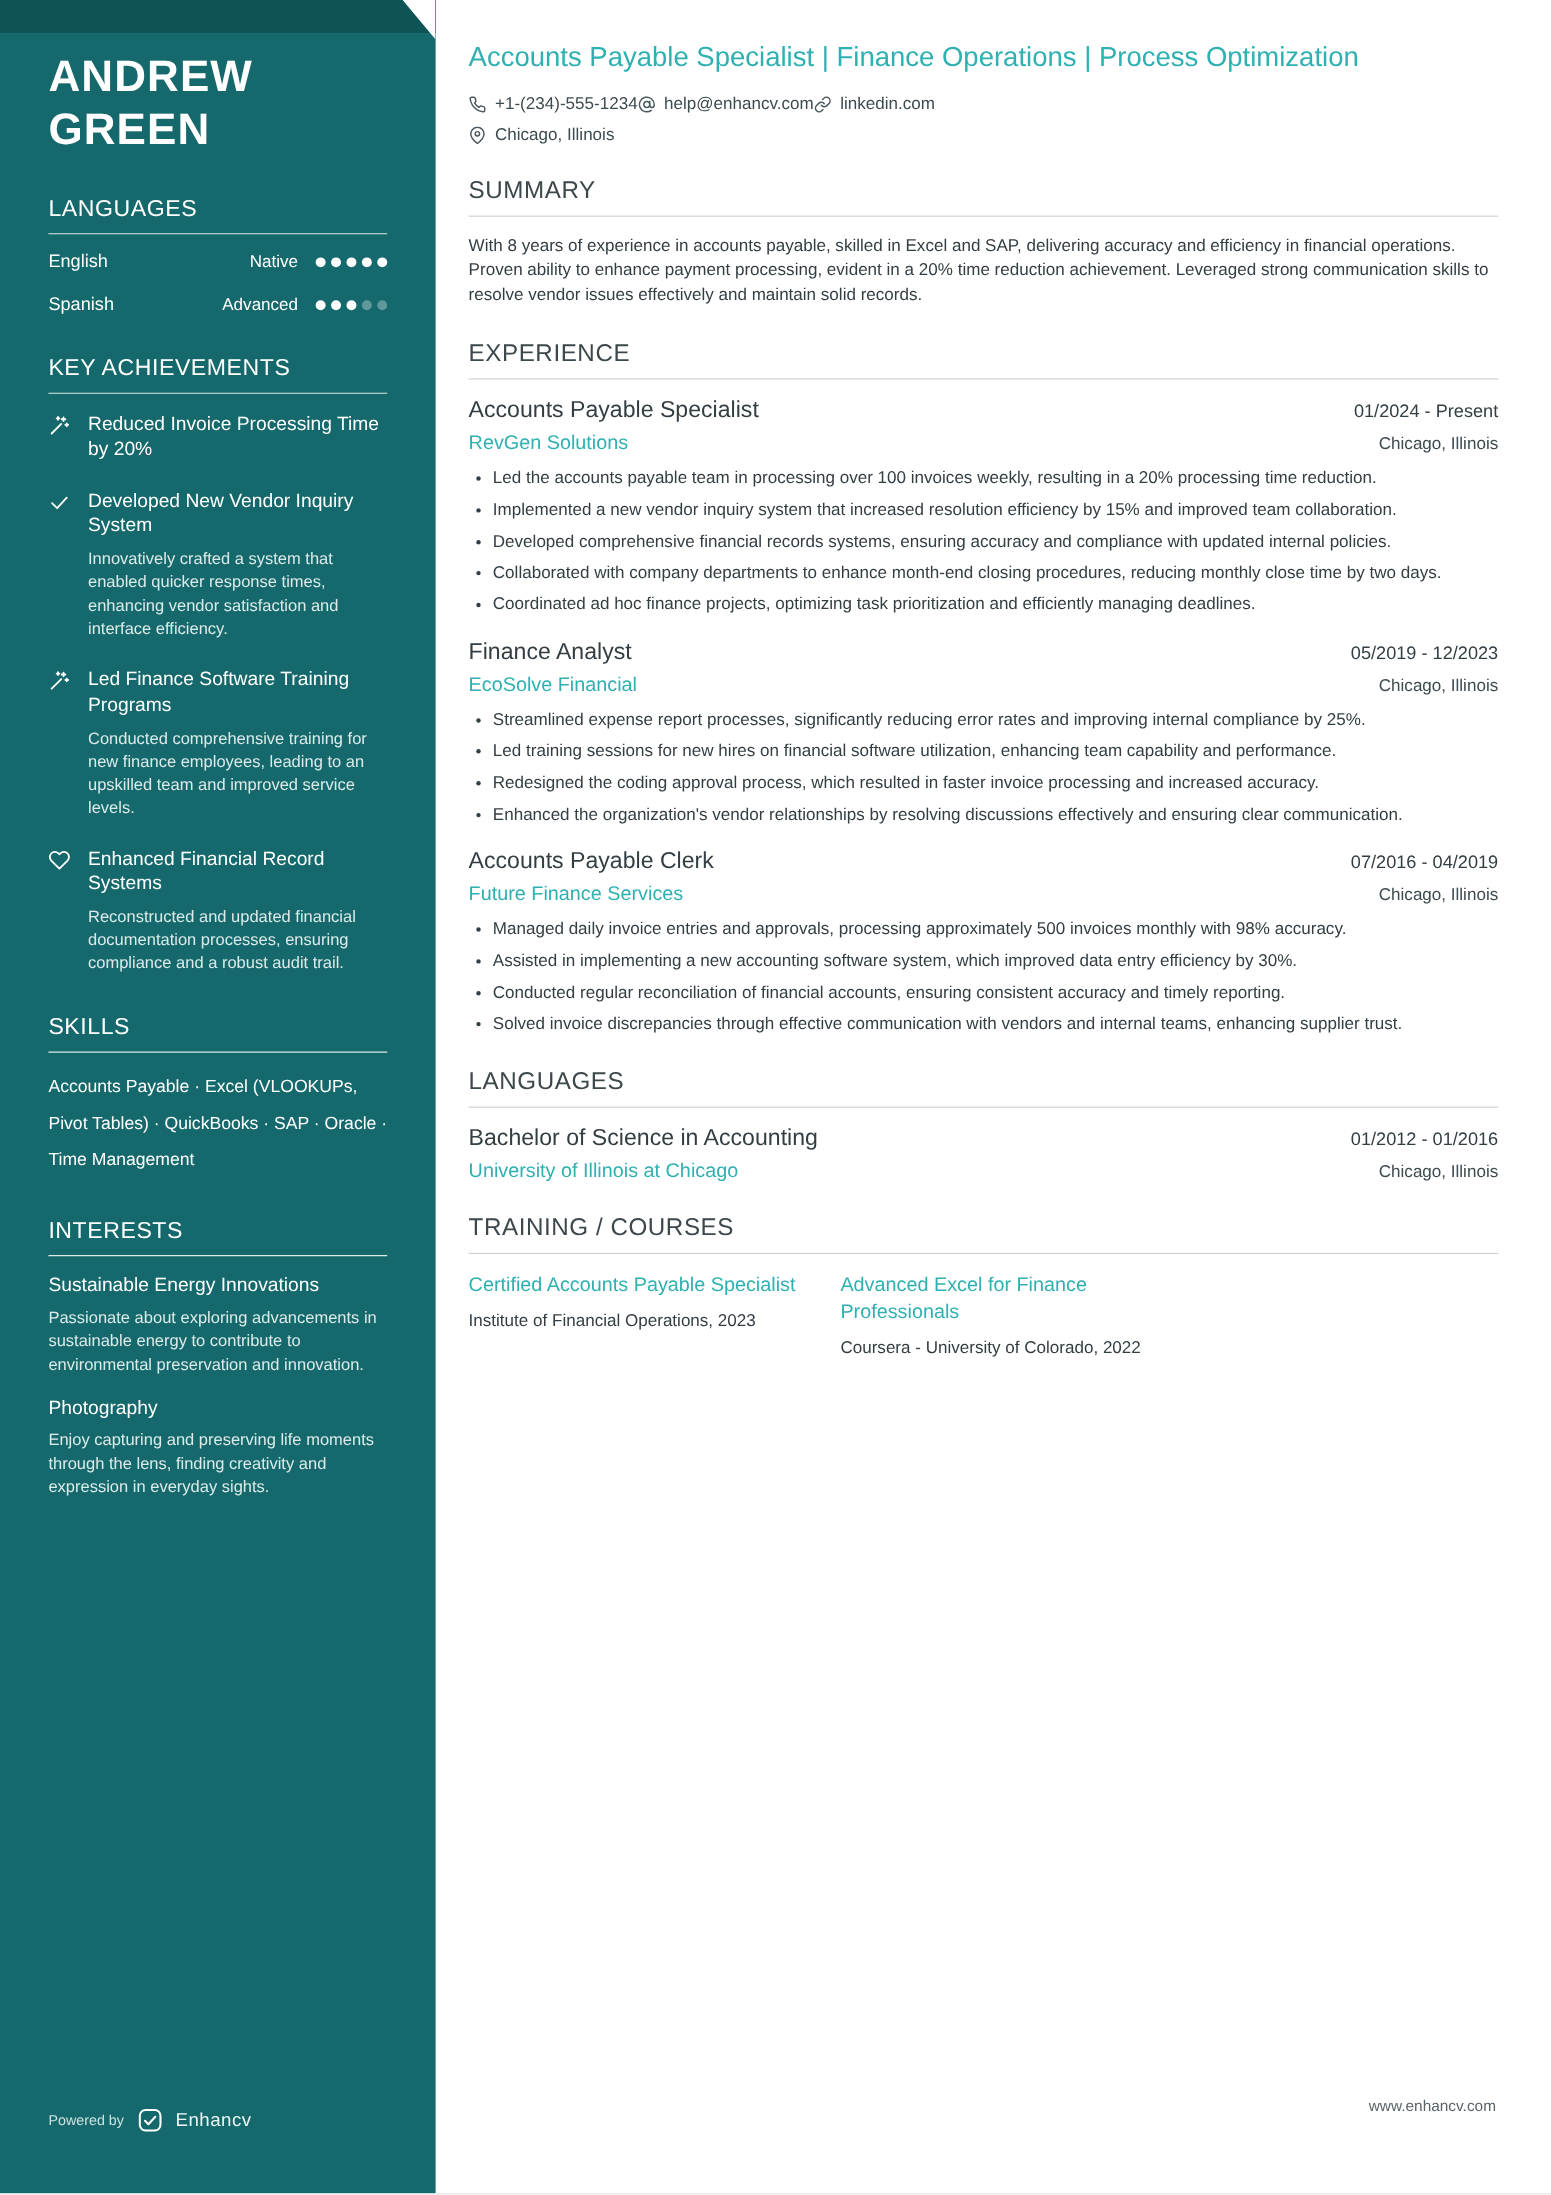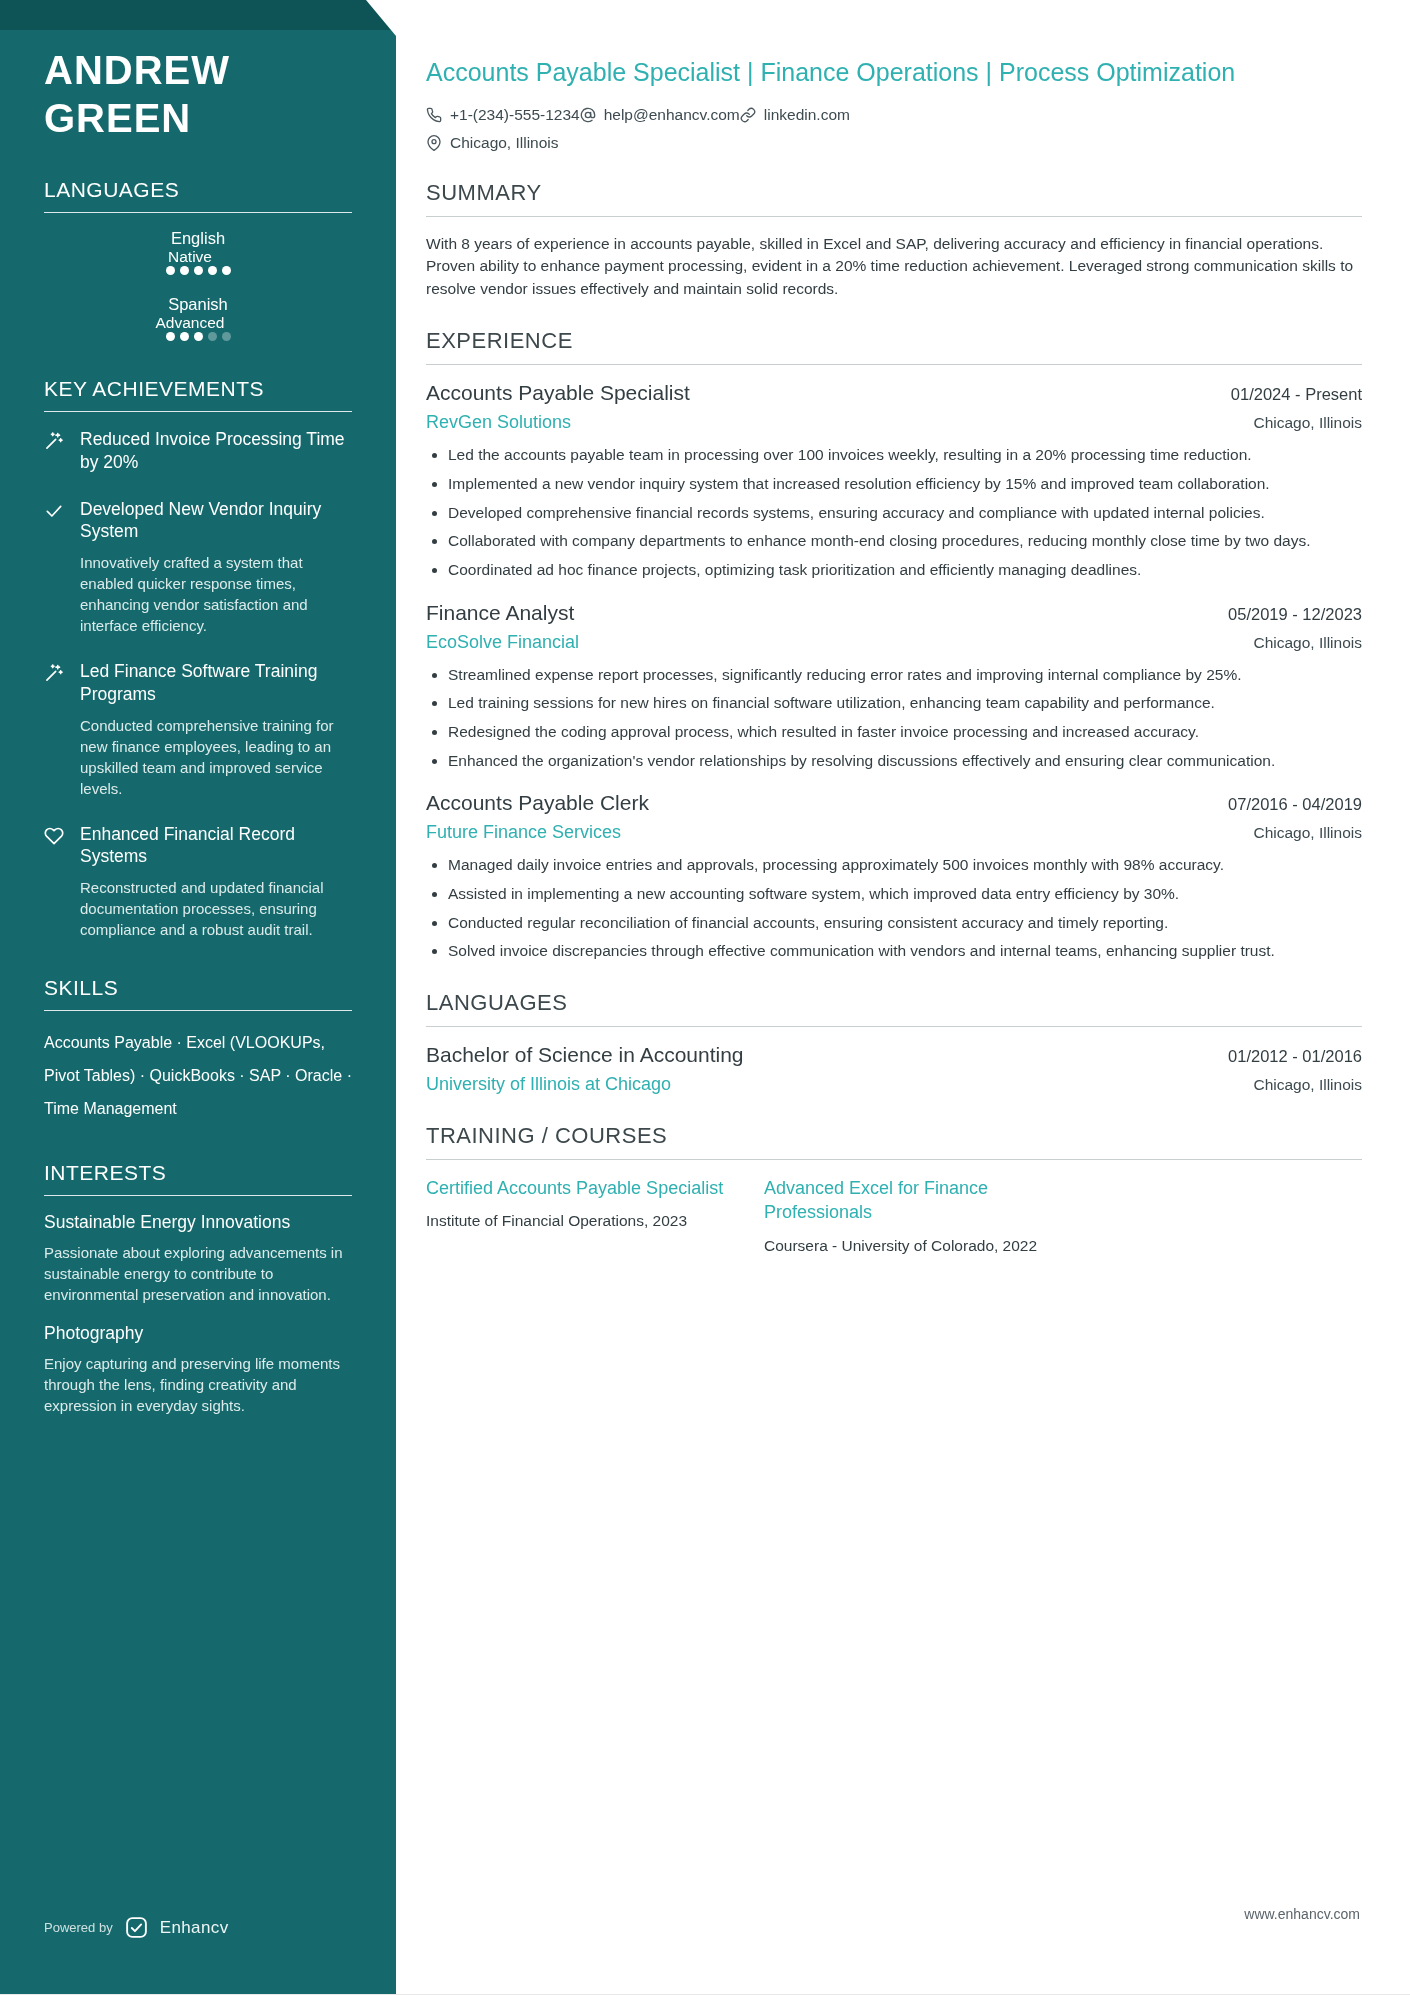--- a/index.html
+++ b/index.html
@@ -25,21 +25,21 @@
   }
   .name {
     font-size: 40px; font-weight: 600; letter-spacing: 1px; line-height: 1.2;
     margin: 0; color: #fff; max-width: 300px;
   }
   .side-section { margin-top: 36px; }
   .side-heading {
     font-size: 21px; font-weight: 500; letter-spacing: 0.5px; margin: 0 0 16px;
     padding-bottom: 10px; border-bottom: 1px solid rgba(255,255,255,0.85);
   }
-  .lang-row { display: flex; align-items: center; margin: 16px 0 20px; font-size: 16.5px; flex-direction: column; }
+  .lang-row { display: flex; align-items: center; margin: 16px 0 20px; font-size: 16.5px; }
   .lang-name { flex: 1; }
   .lang-level { margin-right: 16px; font-size: 15.5px; }
   .dots { display: flex; gap: 5px; align-items: center; }
   .dot { width: 9px; height: 9px; border-radius: 50%; background: rgba(255,255,255,0.32); }
   .dot.filled { background: #ffffff; }
 
   .ach { display: grid; grid-template-columns: 36px 1fr; margin-bottom: 24px; }
   .ach-icon { width: 20px; height: 20px; margin-top: 3px; }
   .ach-icon svg, .side-icon svg { width: 100%; height: 100%; stroke: #fff; fill: none; stroke-width: 2; stroke-linecap: round; stroke-linejoin: round; }
   .ach-title { font-size: 17.5px; font-weight: 500; line-height: 1.3; margin: 0; }
@@ -55,21 +55,21 @@
     display: flex; align-items: center; gap: 11px; cursor: pointer;
   }
   .powered-by-label { font-size: 13px; color: #cfe0e0; }
   .brand-logo { width: 25px; height: 25px; display: inline-block; }
   .brand-logo svg { width: 100%; height: 100%; stroke: #fff; fill: none; stroke-width: 1.8; stroke-linecap: round; stroke-linejoin: round; }
   .brand-name { font-size: 17px; letter-spacing: 0.4px; color: #eef6f6; }
 
   
   .main {
     position: absolute; left: 396px; top: 0; right: 0; bottom: 0;
-    padding: 56px 48px 0 30px; color: var(--text-dark, #333e43);
+    padding: 36px 48px 0 30px; color: var(--text-dark, #333e43);
   }
   .headline {
     color: var(--accent, #2fb0b1); font-size: 25px; font-weight: 500;
     line-height: 1.35; margin: 0 0 16px; max-width: 930px;
   }
   .contact-row { display: flex; margin-bottom: 10px; font-size: 15.5px; color: #3d4a4f; align-items: center; }
   .contact-item { display: inline-flex; align-items: center; gap: 8px; cursor: pointer; }
   .contact-item .c-icon { width: 16px; height: 16px; display: inline-block; }
   .contact-item svg { width: 100%; height: 100%; stroke: #4b585d; fill: none; stroke-width: 2; stroke-linecap: round; stroke-linejoin: round; }
 

